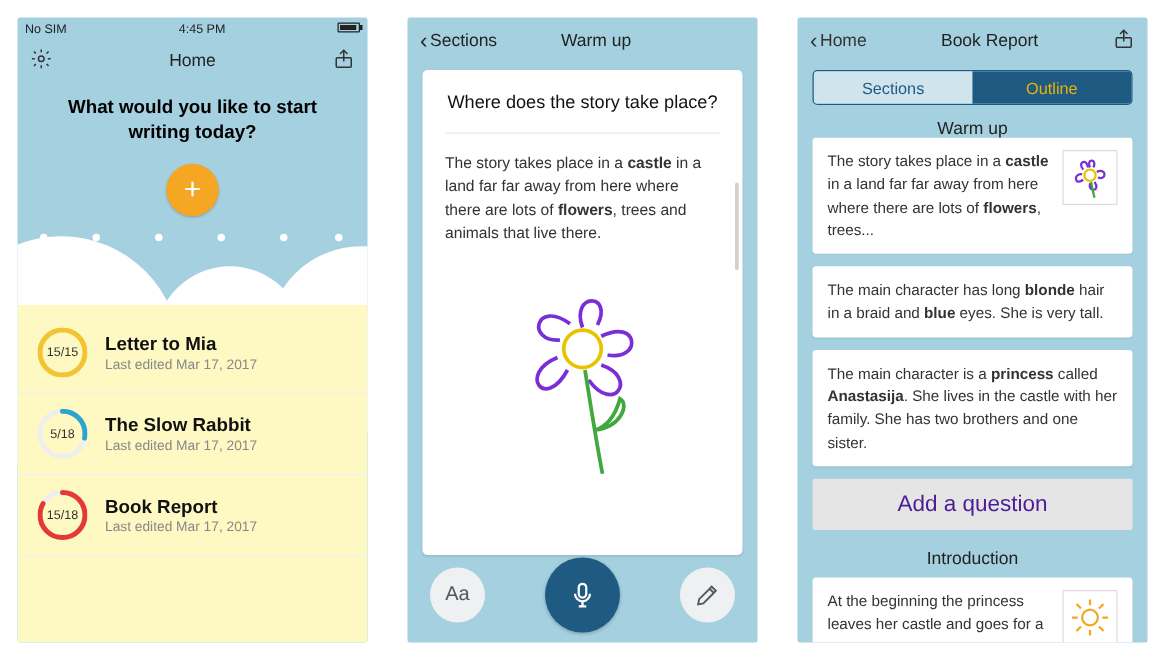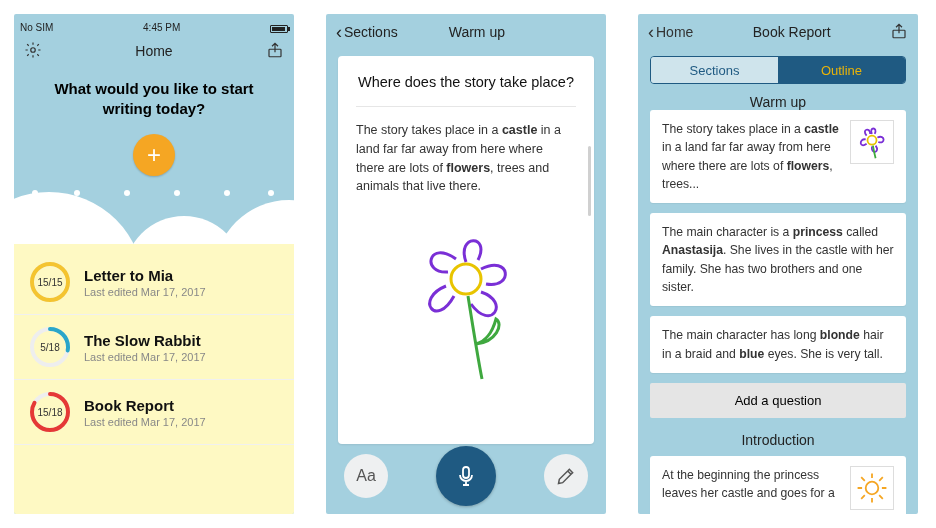--- a/index.html
+++ b/index.html
@@ -18,23 +18,23 @@
     background: #a4d0df;
     position: relative;
     overflow: hidden;
     border-radius: 2px;
   }
 
   
   .statusbar {
     height: 16px;
     display: flex;
-    align-items: flex-end;
+    align-items: flex-start;
     justify-content: space-between;
-    padding: 19px 6px 0;
+    padding: 4px 6px 0;
     font-size: 10px;
     color: #222;
   }
   .statusbar .right { display:flex; gap:4px; align-items:center;}
   .battery {
     width: 18px; height: 8px; border:1px solid #222; border-radius:1px; position:relative;
   }
   .battery::after { content:""; position:absolute; right:-3px; top:1px; width:2px; height:4px; background:#222;}
   .battery::before { content:""; position:absolute; left:1px; top:1px; width:13px; height:4px; background:#222;}
 
@@ -183,22 +183,22 @@
     box-shadow: 0 1px 1px rgba(0,0,0,.05);
   }
   .entry .txt { flex:1;}
   .entry b { font-weight:700;}
   .thumb {
     width:44px; height:44px; border:1px solid #ddd; background:#fff;
     display:flex; align-items:center; justify-content:center;
     flex-shrink:0;
   }
   .add-q {
-    background:#e5e5e5; text-align:center; padding:10px 0; font-size:13px;
-    color:#000000; border-radius:2px; margin-bottom:14px;
+    background:#e5e5e5; text-align:center; padding:10px 0; font-size:18px;
+    color:#4c1d95; border-radius:2px; margin-bottom:14px;
   }
 </style>
 </head>
 <body>
 
 <div class="phone">
   <div class="statusbar">
     <span>No SIM</span>
     <span>4:45 PM</span>
     <span class="right">
@@ -349,24 +349,24 @@
               <path d="M26 15C35 11 35 23 27 20" stroke="#7a2fd6"></path>
               <path d="M24 24C30 32 18 34 20 25" stroke="#7a2fd6"></path>
               <path d="M14 22C6 28 5 16 13 17" stroke="#7a2fd6"></path>
               <path d="M14 13C8 6 18 3 18 11" stroke="#7a2fd6"></path>
               <path d="M21 24C22 30 23 34 24 38" stroke="#3fa83f"></path>
             </g>
           </svg>
         </div>
       </div>
       <div class="entry">
+        <div class="txt">The main character has long <b>blonde</b> hair in a braid and <b>blue</b> eyes. She is very tall.</div>
+      </div>
+      <div class="entry">
         <div class="txt">The main character is a <b>princess</b> called <b>Anastasija</b>. She lives in the castle with her family. She has two brothers and one sister.</div>
-      </div>
-      <div class="entry">
-        <div class="txt">The main character has long <b>blonde</b> hair in a braid and <b>blue</b> eyes. She is very tall.</div>
       </div>
       <div class="add-q">Add a question</div>
       <div class="section-head">Introduction</div>
       <div class="entry">
         <div class="txt">At the beginning the princess leaves her castle and goes for a</div>
         <div class="thumb">
           <svg width="36" height="36" viewBox="0 0 40 40">
             <g stroke="#f5a623" stroke-width="2" fill="none">
               <circle cx="20" cy="20" r="7"></circle>
               <path d="M20 4v5M20 31v5M4 20h5M31 20h5M8 8l4 4M28 28l4 4M8 32l4-4M28 12l4-4"></path>

